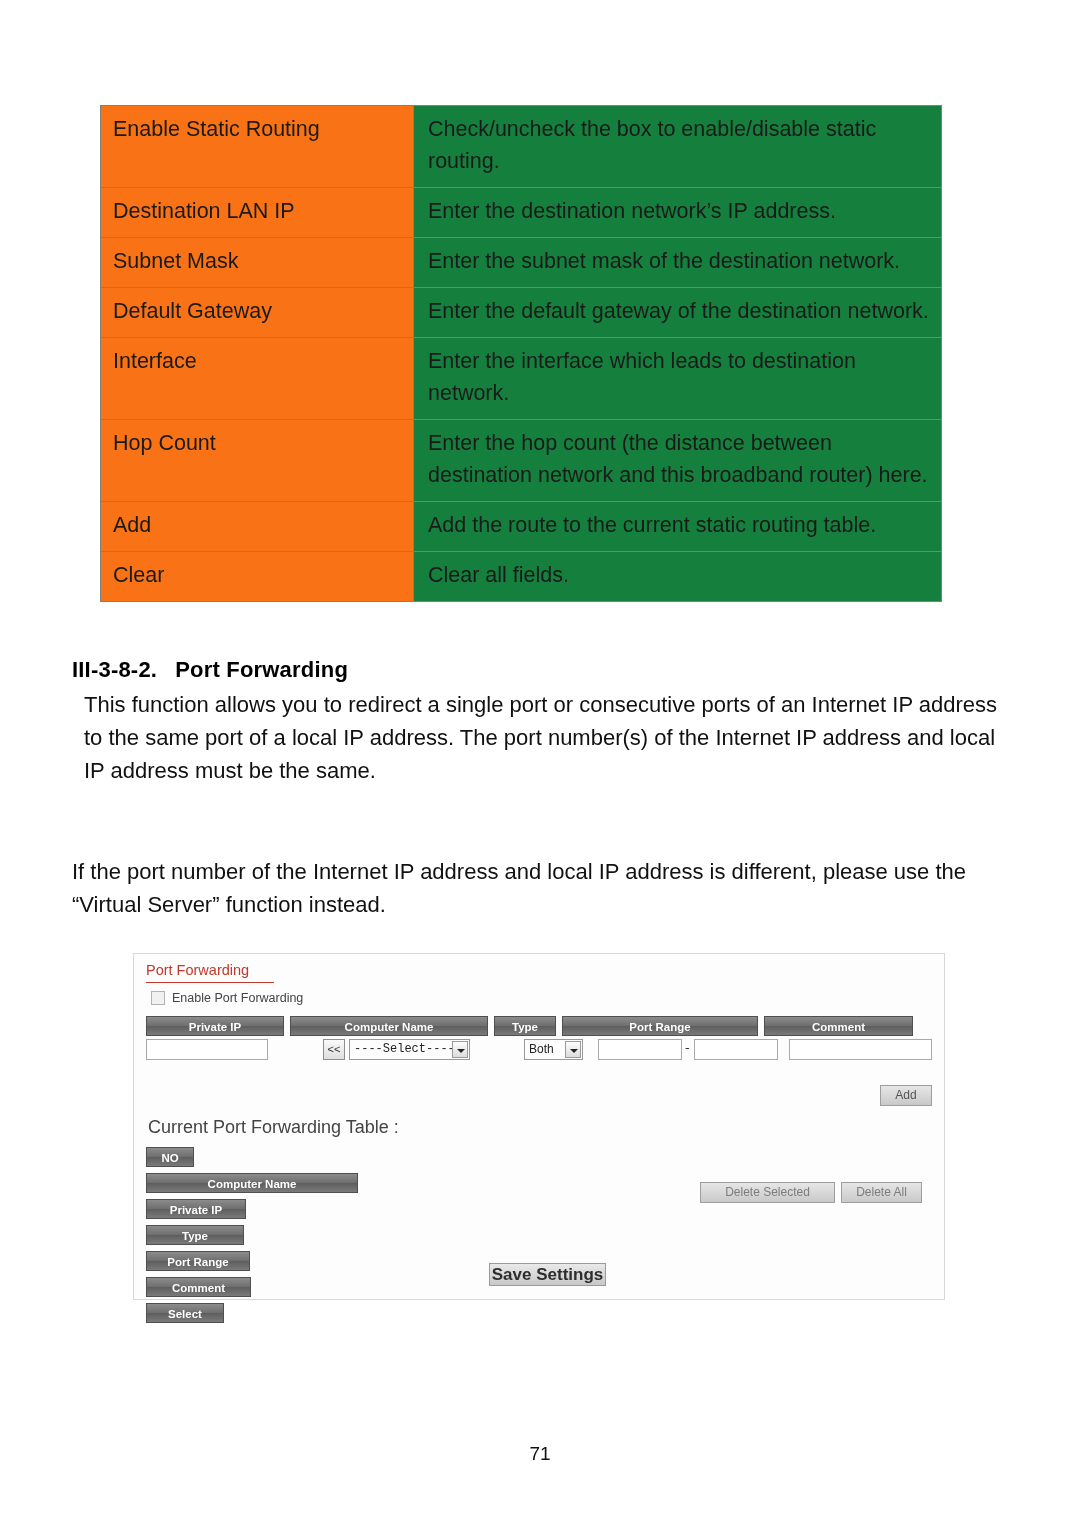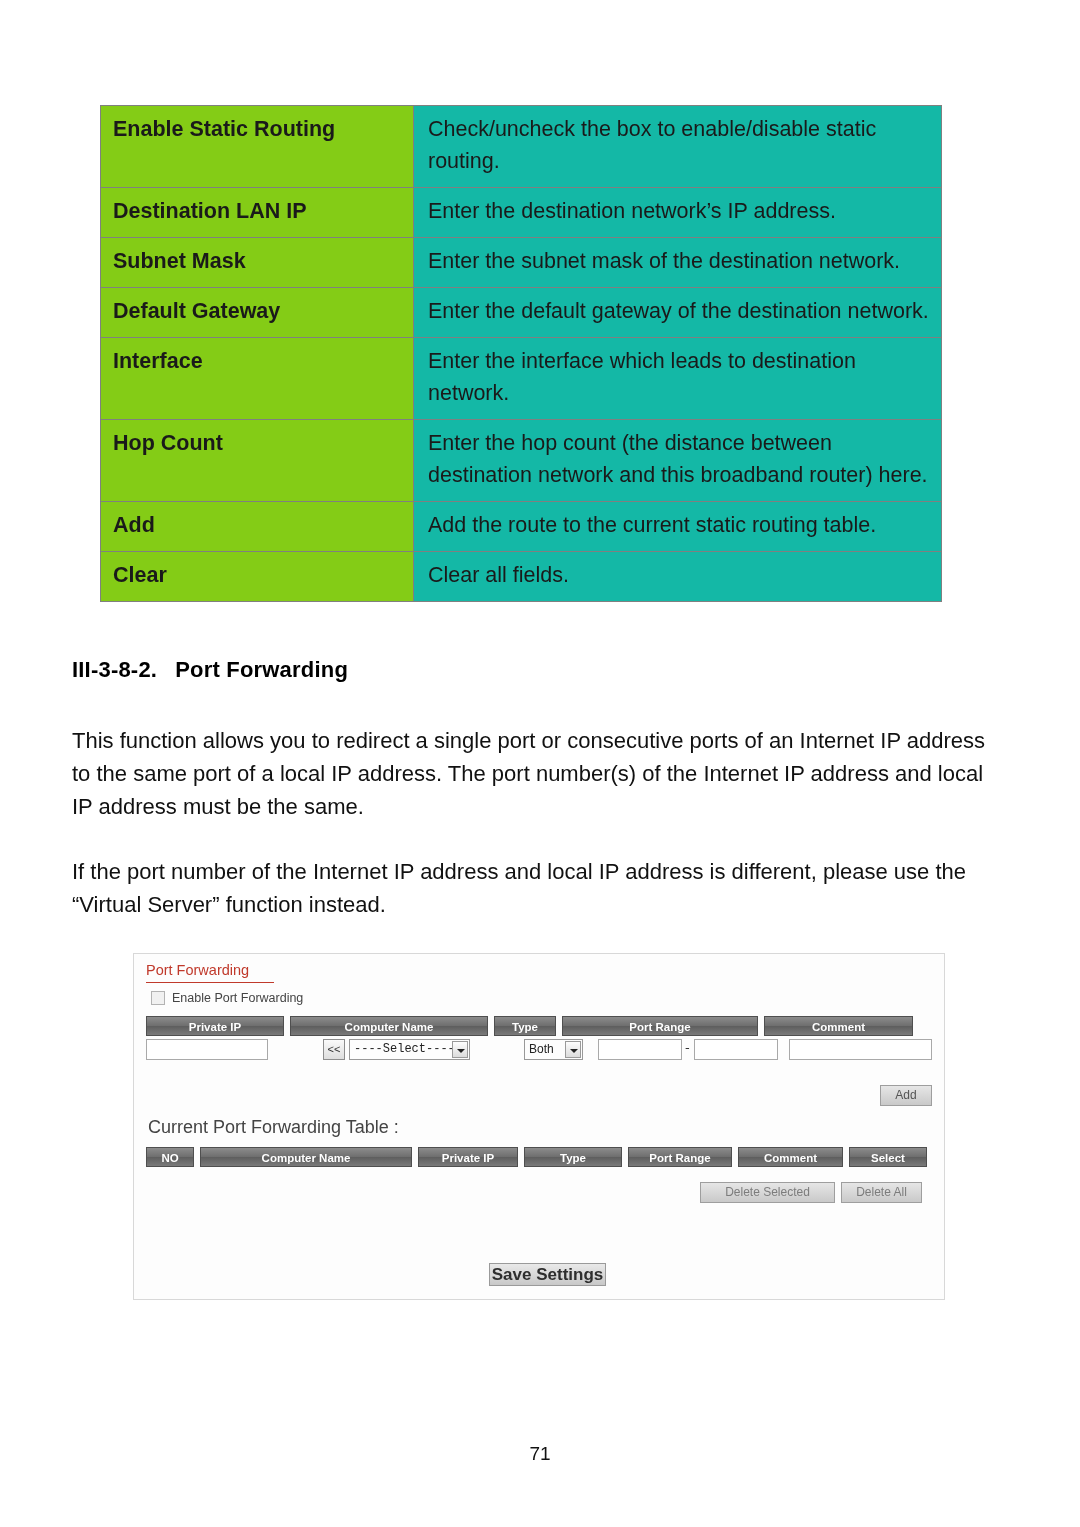--- a/index.html
+++ b/index.html
@@ -33,26 +33,26 @@
   }
   .def-table td {
     border: 1px solid #808080;
     vertical-align: top;
     padding: 7px 10px 10px 12px;
     font-size: 21.5px;
     line-height: 32px;
   }
   .def-table td.term {
     width: 290px;
-    background: #84cc16;
-    font-weight: bold;
+    background: #f97316;
+    font-weight: normal;
     color: #1a1a1a;
   }
   .def-table td.desc {
-    background: #14b8a6;
+    background: #15803d;
     color: #1a1a1a;
     padding-left: 14px;
   }
 
   
   .section-heading {
     position: absolute;
     left: 72px;
     top: 657px;
     font-size: 22px;
@@ -63,21 +63,21 @@
   .section-heading .num { margin-right: 18px; }
 
   .para {
     position: absolute;
     left: 72px;
     width: 930px;
     font-size: 22px;
     line-height: 33px;
     color: #111;
   }
-  .para.p1 { top: 724px; }
+  .para.p1 { top: 688px; margin-left: 12px; }
   .para.p2 { top: 855px; }
 
   
   .shot {
     position: absolute;
     left: 133px;
     top: 953px;
     width: 810px;
     height: 345px;
     background: #fdfdfd;
@@ -139,21 +139,21 @@
     line-height: 20px;
     height: 20px;
     font-family: "Liberation Sans", sans-serif;
     border: 1px solid #4f4f4f;
     box-sizing: border-box;
     overflow: hidden;
     white-space: nowrap;
   }
 
   .row1 { left: 12px; top: 62px; }
-  .row2 { left: 12px; top: 193px; }
+  .row2 { left: 12px; top: 193px; flex-direction: column; }
 
   .inp {
     position: absolute;
     border: 1px solid #a9a9a9;
     background: #ffffff;
     height: 21px;
     box-sizing: border-box;
   }
   .sel {
     position: absolute;

